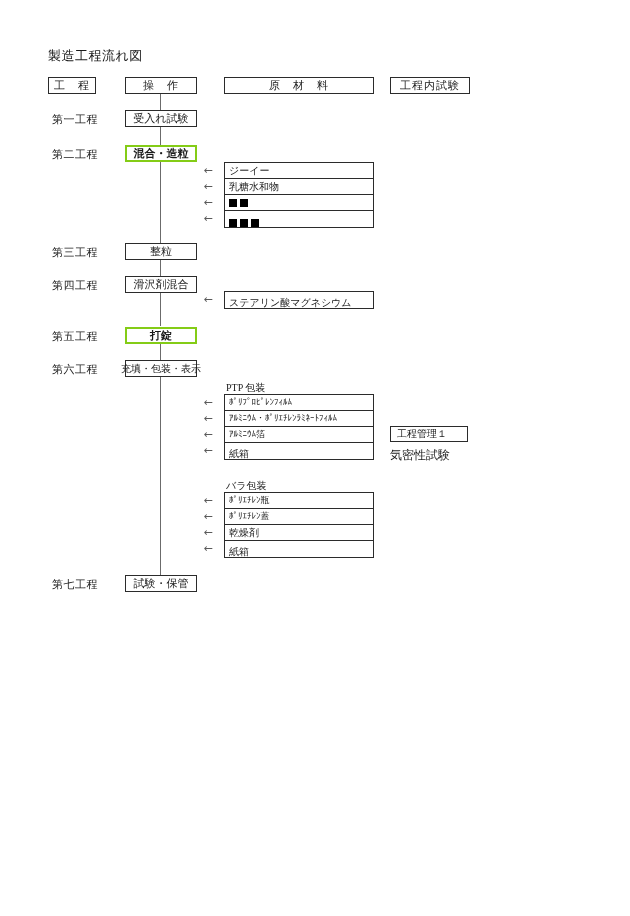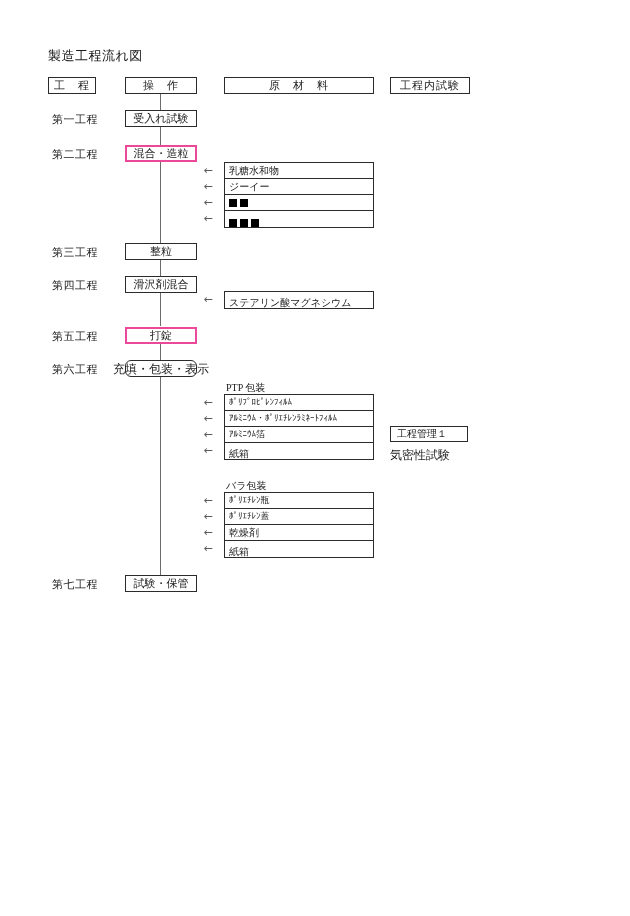--- a/index.html
+++ b/index.html
@@ -38,21 +38,21 @@
     border: 1px solid #2b2b2b;
     background: #ffffff;
     display: flex;
     align-items: center;
     justify-content: center;
     font-size: 11px;
     line-height: 1;
     white-space: nowrap;
     z-index: 3;
   }
-  .box.bold { border: 2px solid #ec4899; }
+  .box.bold { border: 2px solid #84cc16; font-weight: bold; }
   .box.left { justify-content: flex-start; padding-left: 6px; }
 
   
   .hdr { height: 17px; top: 77px; letter-spacing: 1px; }
   #hdr-process   { left: 48px;  width: 48px; }
   #hdr-operation { left: 125px; width: 72px; }
   #hdr-material  { left: 224px; width: 150px; }
   #hdr-inproc    { left: 390px; width: 80px; }
 
   
@@ -62,21 +62,21 @@
     white-space: nowrap;
     letter-spacing: 0.5px;
   }
 
   
   .op {
     left: 125px;
     width: 72px;
     height: 17px;
   }
-  .op.small { font-size: 12px; letter-spacing: 0px; border-radius: 6px; }
+  .op.small { font-size: 10px; letter-spacing: 0px; }
 
   
   .spine {
     left: 160px;
     width: 1px;
     background: #6b6b6b;
     z-index: 1;
   }
 
   
@@ -171,24 +171,24 @@
 
   <div class="abs stage-label" style="top:147px;">第二工程</div>
   <div class="abs box op bold" style="top:145px;">混合・造粒</div>
 
   <div class="abs arrow" style="top:166px;">←</div>
   <div class="abs arrow" style="top:182px;">←</div>
   <div class="abs arrow" style="top:198px;">←</div>
   <div class="abs arrow" style="top:214px;">←</div>
   <div class="abs mat-table" style="top:162px;">
     <div class="mat-row jp">
+        <span>ジーイー</span>
+      </div>
+    <div class="mat-row jp">
         <span>乳糖水和物</span>
-      </div>
-    <div class="mat-row jp">
-        <span>ジーイー</span>
       </div>
     <div class="mat-row jp">
         <span class="redact">
           <i></i>
           <i></i>
         </span>
       </div>
     <div class="mat-row jp">
         <span class="redact">
           <i></i>

